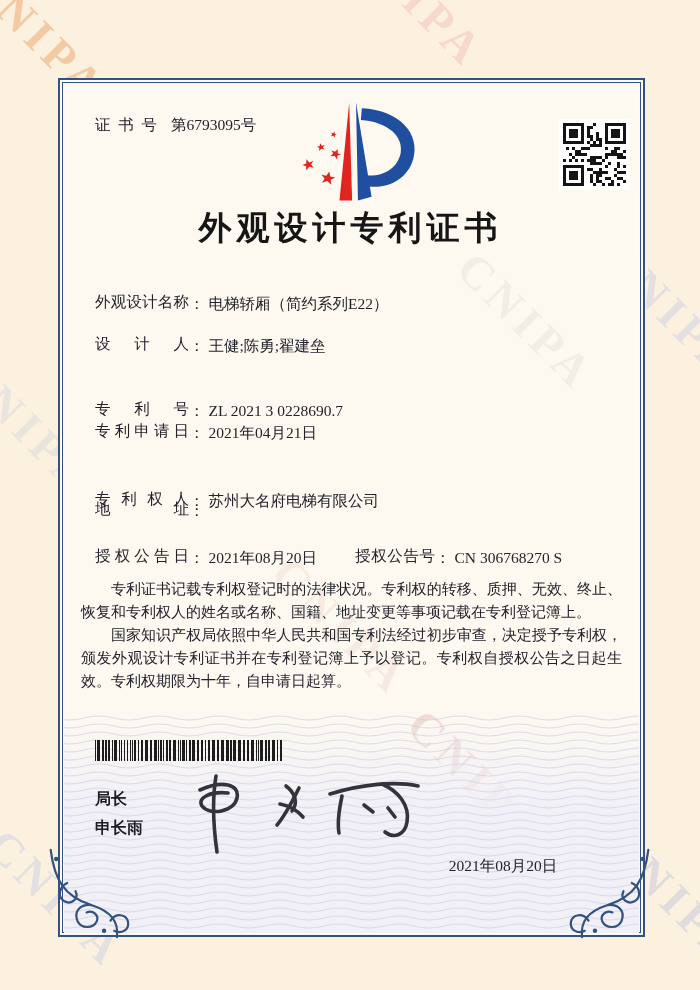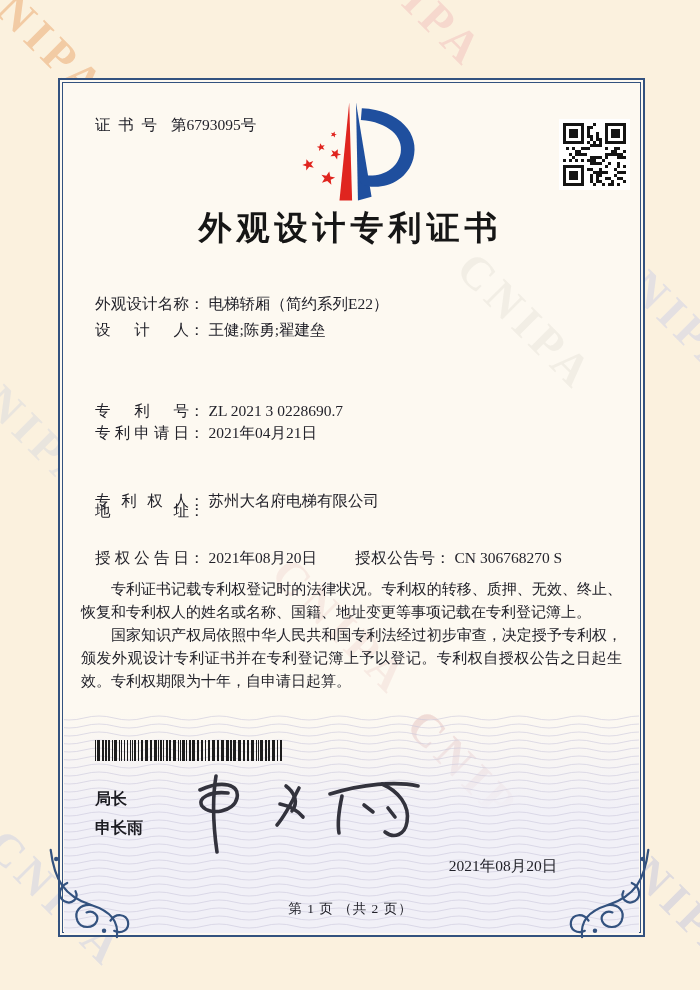--- a/index.html
+++ b/index.html
@@ -22,21 +22,21 @@
   .logo{position:absolute;left:288px;top:97px;width:136px;height:112px;}
   .qr{position:absolute;left:559px;top:119px;background:#fff;padding:4px;
       display:grid;grid-template-columns:repeat(21,3px);grid-auto-rows:3px;}
   .qr i{display:block;}
   .qr i.on{background:#141414;}
   .title{position:absolute;left:58px;top:206px;width:585px;text-align:center;
          font-size:33px;font-weight:bold;letter-spacing:5px;color:#161616;}
   
   .row{position:absolute;left:95px;width:520px;display:flex;align-items:flex-start;
        font-size:15.5px;line-height:21px;}
-  .flabel{display:inline-block;width:94px;text-align:justify;text-align-last:justify;flex:none;}
+  .flabel{display:inline-block;width:94px;text-align:justify;text-align-last:justify;flex:none;font-family:Liberation Mono, monospace;}
   .colon{flex:none;}
   .fvalue{margin-left:4px;}
   .fvalue.addr{width:416px;text-align:justify;}
   .pair2{margin-left:38px;display:flex;justify-content:center;}
   .pair2 .flabel{width:80px;}
   
   .paras{position:absolute;left:81px;top:578px;width:541px;font-size:15px;
          line-height:23px;text-align:justify;}
   .paras p{margin:0;text-indent:2em;}
   
@@ -572,21 +572,21 @@
       <i class=""></i>
     </div>
 
   <div class="title">外观设计专利证书</div>
 
   <div class="row" style="top:293px">
     <span class="flabel">外观设计名称</span>
       <span class="colon">：</span>
     <span class="fvalue">电梯轿厢（简约系列E22）</span>
   </div>
-  <div class="row" style="top:319px">
+  <div class="row" style="top:335px">
     <span class="flabel">设计人</span>
       <span class="colon">：</span>
     <span class="fvalue">王健;陈勇;翟建垒</span>
   </div>
   <div class="row" style="top:400px">
     <span class="flabel">专利号</span>
       <span class="colon">：</span>
     <span class="fvalue">ZL 2021 3 0228690.7</span>
   </div>
   <div class="row" style="top:422px">
@@ -739,21 +739,20 @@
       <path d="M100,44 C110,46 118,51 123,57"></path>
       <path d="M150,34 C182,24 216,21 238,26"></path>
       <path d="M162,36 C159,50 157,62 159,73"></path>
       <path d="M202,24 C218,31 230,45 227,62 C225,75 214,79 205,72"></path>
       <path d="M184,45 l9,7"></path>
       <path d="M208,48 l7,9"></path>
     </g>
   </svg>
 
   <div class="issue-date">2021年08月20日</div>
-  <div class="pageinfo">第 1 页 （共 2 页）</div>
 
   <svg class="flourish br" viewBox="0 0 100 100" xmlns="http://www.w3.org/2000/svg">
     <g fill="none" stroke="#33527f" stroke-width="2.4" stroke-linecap="round">
       <path d="M96,2 C92,34 82,52 52,62 C30,69 22,80 24,97"></path>
       <path d="M52,62 C64,61 71,69 67,79 C63,88 50,88 46,80 C43,73 50,67 57,70"></path>
       <path d="M78,38 C87,42 89,53 81,58 C73,62 65,55 69,47"></path>
       <path d="M31,79 C25,70 14,72 12,80 C10,89 19,94 27,90"></path>
       <circle cx="90" cy="12" r="2.4" fill="#33527f" stroke="none"></circle>
       <circle cx="38" cy="90" r="2.4" fill="#33527f" stroke="none"></circle>
     </g>

